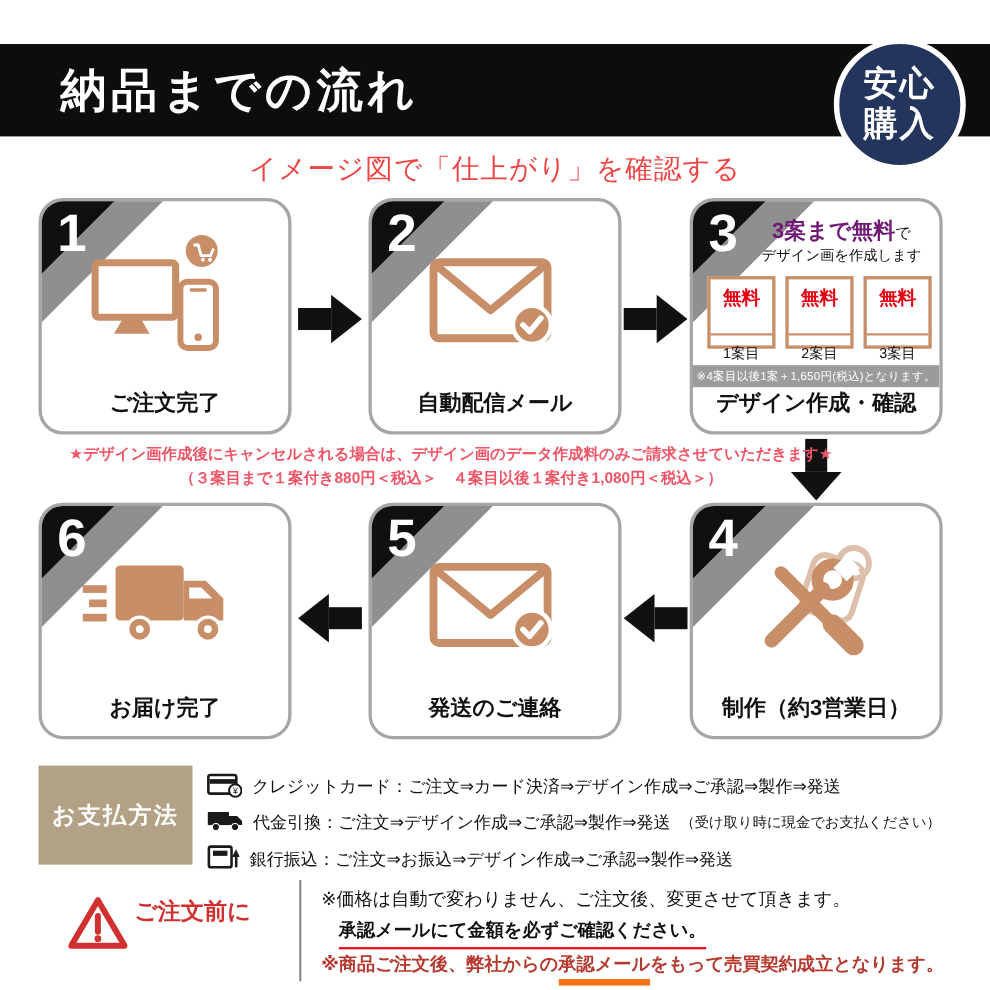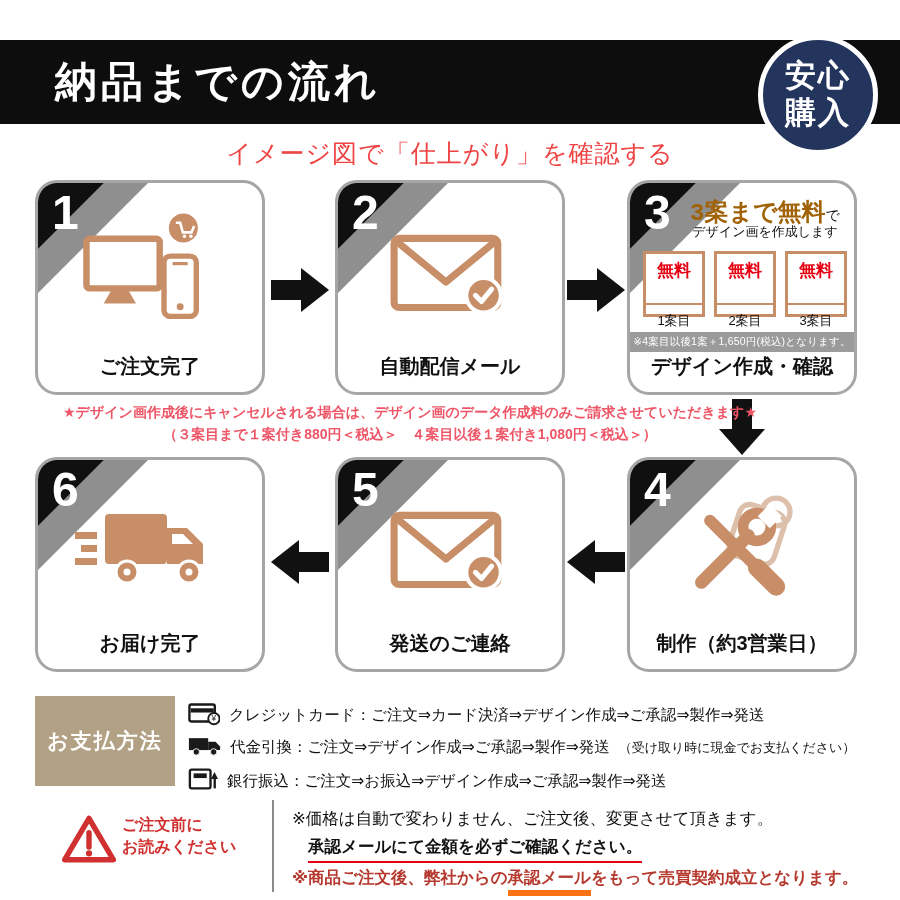--- a/index.html
+++ b/index.html
@@ -21,21 +21,21 @@
   .corner-gray  { position:absolute; top:-3px; left:-3px; width:116px; height:116px; background:#8f8f8f;
                   clip-path:polygon(62% 0,100% 0,0 100%,0 62%); }
   .corner-black { position:absolute; top:-3px; left:-3px; width:116px; height:116px; background:#101010;
                   clip-path:polygon(0 0,62% 0,0 62%); }
   .corner-num { position:absolute; top:2px; left:14px; color:#fff; font-size:48px; font-weight:bold; z-index:1; }
   .step-label { position:absolute; bottom:12px; left:0; width:100%; text-align:center; font-size:20px; font-weight:bold; color:#111; }
   .step-icon  { position:absolute; left:0; width:100%; display:flex; justify-content:center; }
 
   
   .free-head { position:absolute; top:13px; left:45px; width:180px; text-align:center; font-size:14px; color:#111; white-space:nowrap; }
-  .free-head .em { color:#a16207; font-size:24px; font-weight:bold;font-family:Liberation Mono, monospace; }
+  .free-head .em { color:#701a75; font-size:20px; font-weight:bold; }
   .free-sub  { position:absolute; top:40px; left:45px; width:180px; text-align:center; font-size:13px; color:#111; }
   .plans { position:absolute; top:68px; left:10px; width:210px; display:flex; justify-content:center; gap:9px; }
   .plan  { width:62px; height:66px; border:3px solid #c78e68; background:#fff; text-align:center; position:relative; z-index:2; }
   .plan-free { font-size:17px; font-weight:bold; color:#e60012; border-bottom:2px solid #c78e68; padding:5px 0 21px; }
   .plan-name { font-size:13px; color:#111; padding-top:7px; }
   .note-strip { position:absolute; bottom:40px; left:0; width:100%; background:#9b9b9b; color:#fff;
                 font-size:10.5px; text-align:center; padding:3px 0; letter-spacing:.2px; }
 
   
   .arrow-right, .arrow-left { position:absolute; display:flex; align-items:center; }
@@ -53,21 +53,21 @@
   
   .pay-label { position:absolute; top:696px; left:35px; width:140px; height:90px; background:#b2a184;
                color:#fff; font-size:21px; font-weight:bold; display:flex; align-items:center;
                justify-content:center; letter-spacing:2px; }
   .pay-row { position:absolute; left:188px; display:flex; align-items:center; gap:9px; color:#111; font-size:15.5px; white-space:nowrap; }
   .pay-row .pay-note { font-size:13px; }
   .pay-row svg { flex:0 0 auto; }
 
   
   .warn-icon { position:absolute; left:62px; top:814px; }
-  .notice-label { position:absolute; left:122px; top:814px; color:#d03030; font-size:16px; font-weight:bold; line-height:1.4; }
+  .notice-label { position:absolute; left:122px; top:814px; color:#d03030; font-size:21px; font-weight:bold; line-height:1.4; }
   .notice-divider { position:absolute; left:272px; top:800px; width:2px; height:92px; background:#8a8a8a; }
   .notice-lines { position:absolute; left:292px; top:804px; font-size:16.5px; color:#111; line-height:1.7; }
   .notice-line2 { display:inline-block; margin-left:16px; font-weight:bold; border-bottom:2.5px solid #e60012; padding-bottom:1px; }
   .notice-line3 { color:#b5392e; font-weight:bold; }
   .notice-line3 .u { border-bottom:6px solid #f97316; padding-bottom:4px; }
 </style>
 </head>
 <body>
 
 <div class="page">
@@ -263,21 +263,20 @@
 
   <div class="warn-icon">
     <svg width="54" height="50" viewBox="0 0 60 54">
       <path d="M30 4 L57 50 H3 Z" fill="none" stroke="#d03030" stroke-width="6" stroke-linejoin="round"></path>
       <line x1="30" y1="20" x2="30" y2="36" stroke="#d03030" stroke-width="6" stroke-linecap="round"></line>
       <circle cx="30" cy="43" r="3.4" fill="#d03030"></circle>
     </svg>
   </div>
   <div class="notice-label">
     <div>ご注文前に</div>
-    <div>お読みください</div>
   </div>
   <div class="notice-divider"></div>
   <div class="notice-lines">
     <div>※価格は自動で変わりません、ご注文後、変更させて頂きます。</div>
     <div><span class="notice-line2">承認メールにて金額を必ずご確認ください。</span></div>
     <div class="notice-line3"><span>※商品ご注文後、弊社からの</span><span class="u">承認メール</span><span>をもって売買契約成立となります。</span></div>
   </div>
 
 </div>
 

